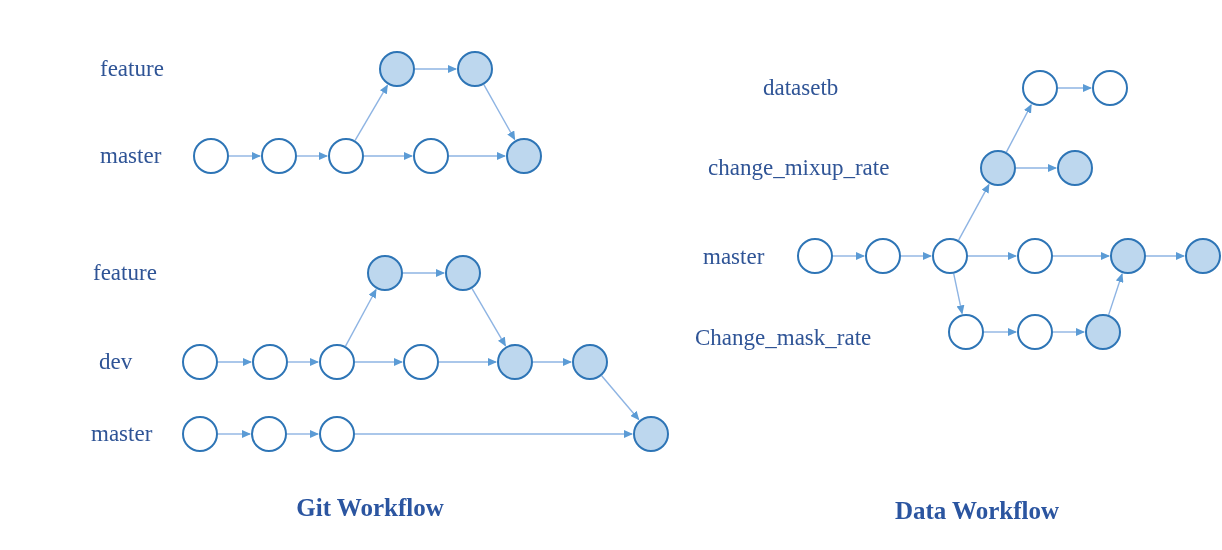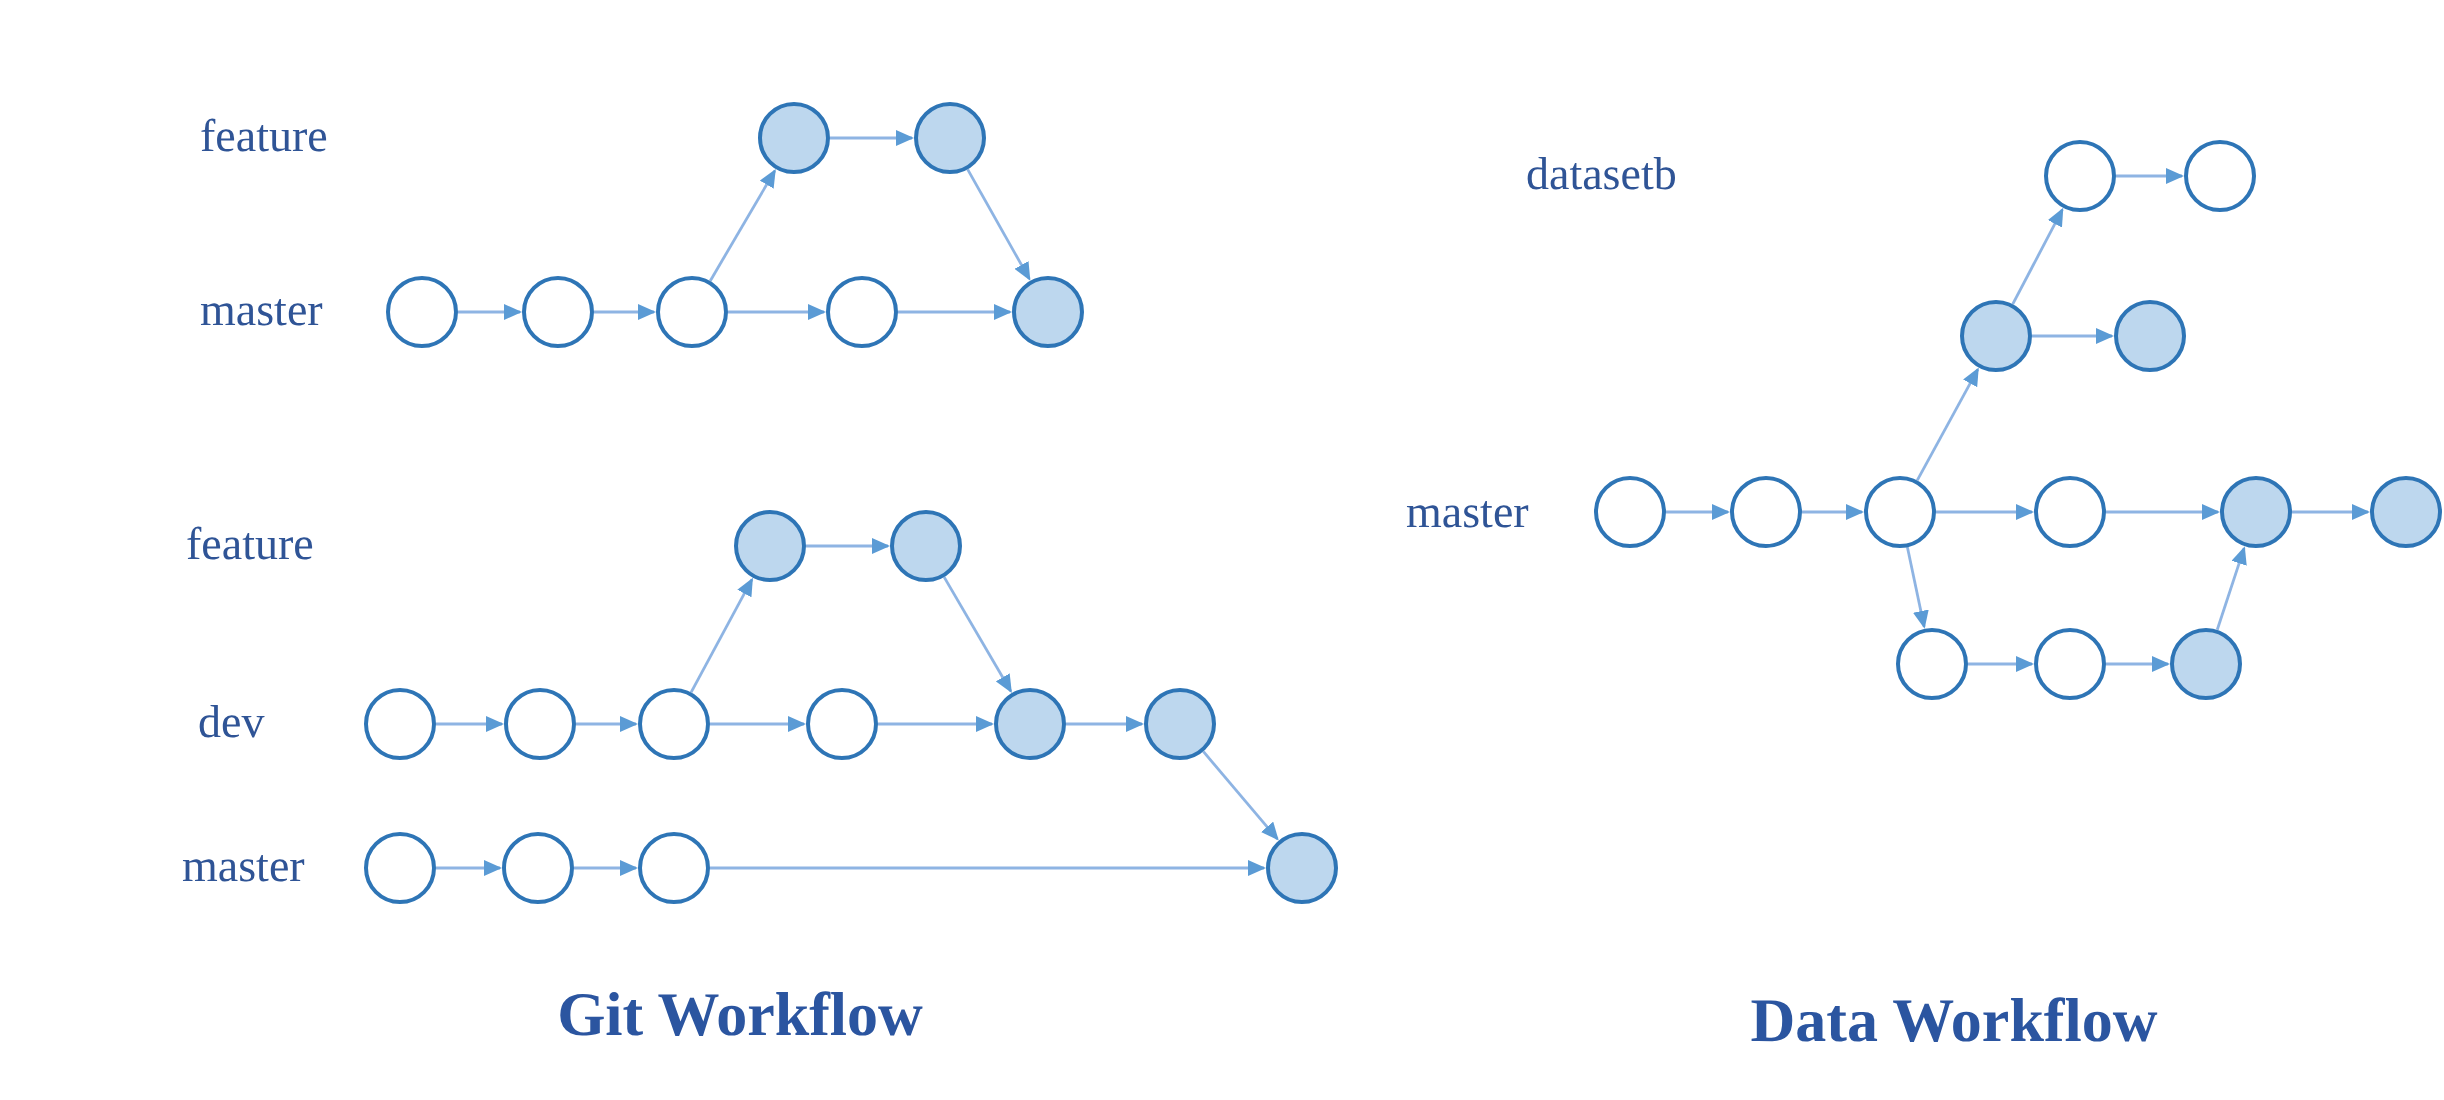--- a/index.html
+++ b/index.html
@@ -17,21 +17,21 @@
     position: absolute;
     transform: translateY(-54%);
     font-size: 23px;
     color: var(--label-color, #2F5496);
     white-space: nowrap;
     line-height: 1;
   }
   .diagram-title {
     position: absolute;
     transform: translate(-50%, -50%);
-    font-size: 31px;
+    font-size: 25px;
     font-weight: bold;
     color: var(--title-color, #2B55A0);
     white-space: nowrap;
     margin: 0;
     line-height: 1;
   }
 </style>
 </head>
 <body>
 
@@ -110,18 +110,20 @@
     </svg>
 
   <span class="branch-label" style="left: 67px; top: 69px;">feature</span>
   <span class="branch-label" style="left: 67px; top: 156px;">master</span>
 
   <span class="branch-label" style="left: 60px; top: 273px;">feature</span>
   <span class="branch-label" style="left: 66px; top: 362px; text-align: right;">dev</span>
   <span class="branch-label" style="left: 58px; top: 434px;">master</span>
 
   <span class="branch-label" style="left: 730px; top: 88px; text-align: center;">datasetb</span>
+  <span class="branch-label" style="left: 675px; top: 168px;">change_mixup_rate</span>
   <span class="branch-label" style="left: 670px; top: 257px;">master</span>
+  <span class="branch-label" style="left: 662px; top: 338px;">Change_mask_rate</span>
 
   <h2 class="diagram-title" style="left: 337px; top: 507px;">Git Workflow</h2>
   <h2 class="diagram-title" style="left: 944px; top: 510px;">Data Workflow</h2>
 
 </div>
 
 </body></html>

